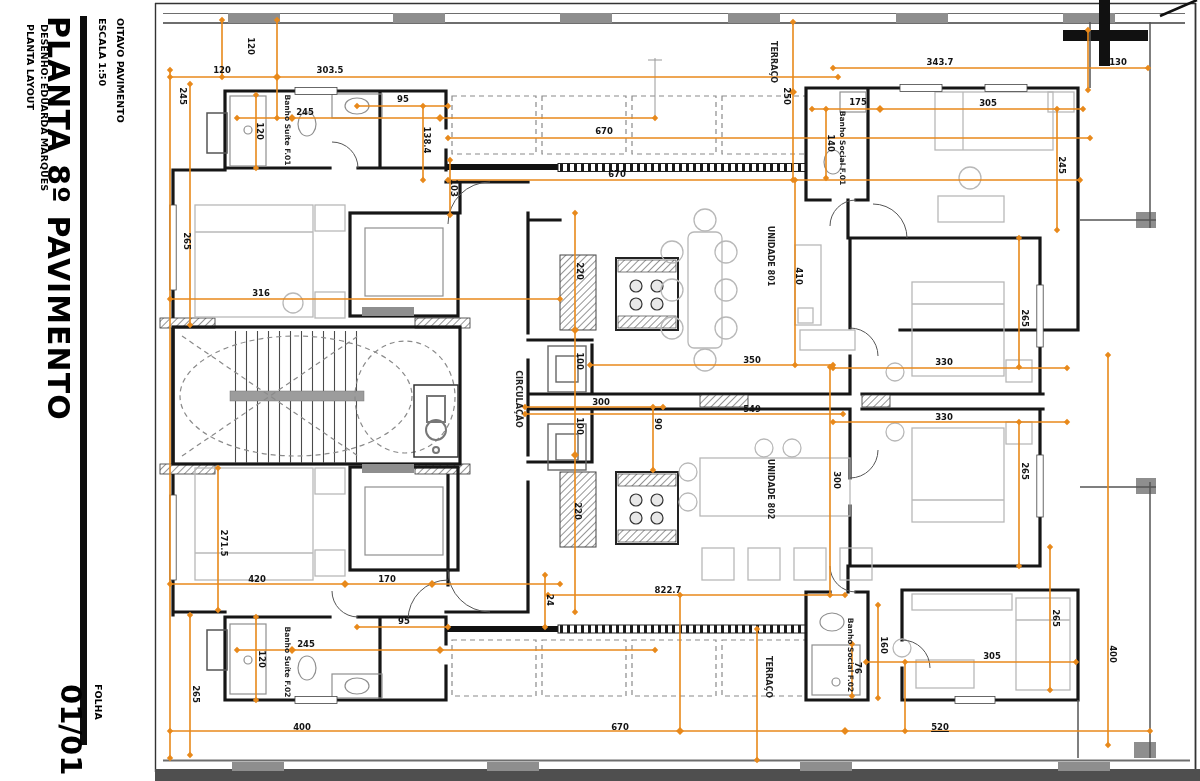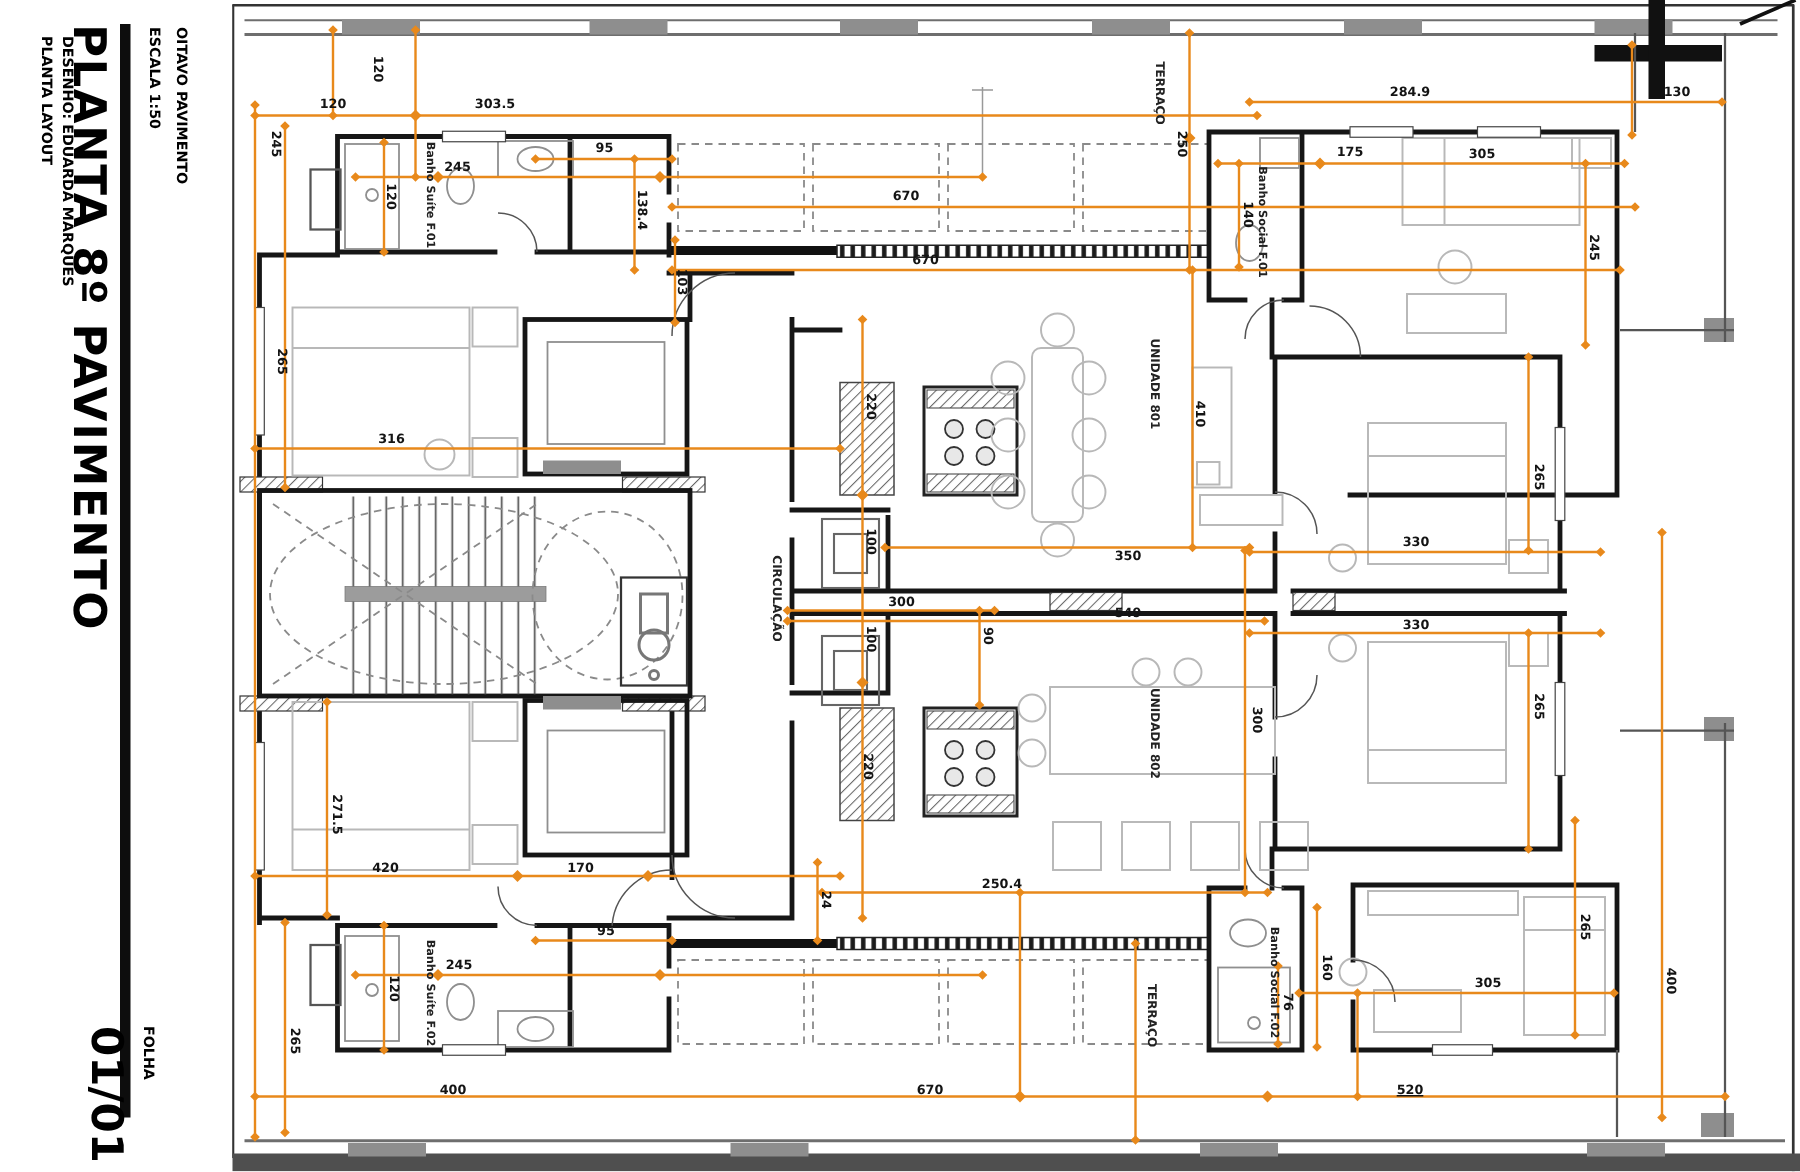--- a/index.html
+++ b/index.html
@@ -357,56 +357,56 @@
     <path class="dd" d="M440,114 l4,4 -4,4 -4,-4 z"></path>
     <path class="dd" d="M292,646 l4,4 -4,4 -4,-4 z"></path>
     <path class="dd" d="M440,646 l4,4 -4,4 -4,-4 z"></path>
     <path class="dd" d="M880,105 l4,4 -4,4 -4,-4 z"></path>
   </g>
 </svg>
 
 <div id="label-layer">
       <div class="dim" style="left: 222px; top: 70px;">120</div>
       <div class="dim" style="left: 330px; top: 70px;">303.5</div>
-      <div class="dim" style="left: 940px; top: 62px;">284.9</div>
+      <div class="dim" style="left: 940px; top: 62px;">343.7</div>
       <div class="dim" style="left: 1118px; top: 62px;">130</div>
       <div class="dim v" style="left: 251px; top: 46px;">120</div>
       <div class="dim v" style="left: 183px; top: 96px;">245</div>
       <div class="dim" style="left: 403px; top: 99px;">95</div>
       <div class="dim" style="left: 305px; top: 112px;">245</div>
       <div class="dim v" style="left: 260px; top: 131px;">120</div>
       <div class="dim v" style="left: 427px; top: 140px;">138.4</div>
       <div class="dim v" style="left: 454px; top: 188px;">103</div>
       <div class="dim" style="left: 604px; top: 131px;">670</div>
       <div class="dim" style="left: 617px; top: 174px;">670</div>
       <div class="dim v" style="left: 787px; top: 96px;">250</div>
-      <div class="dim" style="left: 900px; top: 102px; text-align: center;">175</div>
+      <div class="dim" style="left: 858px; top: 102px; text-align: center;">175</div>
       <div class="dim v" style="left: 831px; top: 143px;">140</div>
       <div class="dim" style="left: 988px; top: 103px;">305</div>
       <div class="dim v" style="left: 1062px; top: 165px;">245</div>
       <div class="dim v" style="left: 187px; top: 241px;">265</div>
       <div class="dim" style="left: 261px; top: 293px;">316</div>
       <div class="dim v" style="left: 799px; top: 276px;">410</div>
       <div class="dim v" style="left: 580px; top: 271px;">220</div>
       <div class="dim v" style="left: 580px; top: 361px;">100</div>
       <div class="dim v" style="left: 580px; top: 426px;">100</div>
       <div class="dim v" style="left: 578px; top: 511px;">220</div>
-      <div class="dim" style="left: 752px; top: 371px;">350</div>
+      <div class="dim" style="left: 752px; top: 360px;">350</div>
       <div class="dim" style="left: 752px; top: 409px;">549</div>
       <div class="dim" style="left: 601px; top: 402px;">300</div>
       <div class="dim v" style="left: 658px; top: 424px;">90</div>
       <div class="dim" style="left: 944px; top: 362px;">330</div>
       <div class="dim" style="left: 944px; top: 417px;">330</div>
       <div class="dim v" style="left: 1025px; top: 318px;">265</div>
       <div class="dim v" style="left: 1025px; top: 471px;">265</div>
       <div class="dim v" style="left: 837px; top: 480px;">300</div>
       <div class="dim v" style="left: 224px; top: 543px;">271.5</div>
       <div class="dim" style="left: 257px; top: 579px;">420</div>
       <div class="dim" style="left: 387px; top: 579px;">170</div>
-      <div class="dim" style="left: 668px; top: 590px;">250.4</div>
+      <div class="dim" style="left: 668px; top: 590px;">822.7</div>
       <div class="dim v" style="left: 550px; top: 600px;">24</div>
       <div class="dim" style="left: 404px; top: 621px;">95</div>
       <div class="dim" style="left: 306px; top: 644px;">245</div>
       <div class="dim v" style="left: 262px; top: 659px;">120</div>
       <div class="dim v" style="left: 196px; top: 694px;">265</div>
       <div class="dim v" style="left: 884px; top: 645px;">160</div>
       <div class="dim v" style="left: 858px; top: 668px;">76</div>
       <div class="dim" style="left: 992px; top: 656px;">305</div>
       <div class="dim v" style="left: 1056px; top: 618px;">265</div>
       <div class="dim v" style="left: 1113px; top: 654px;">400</div>

